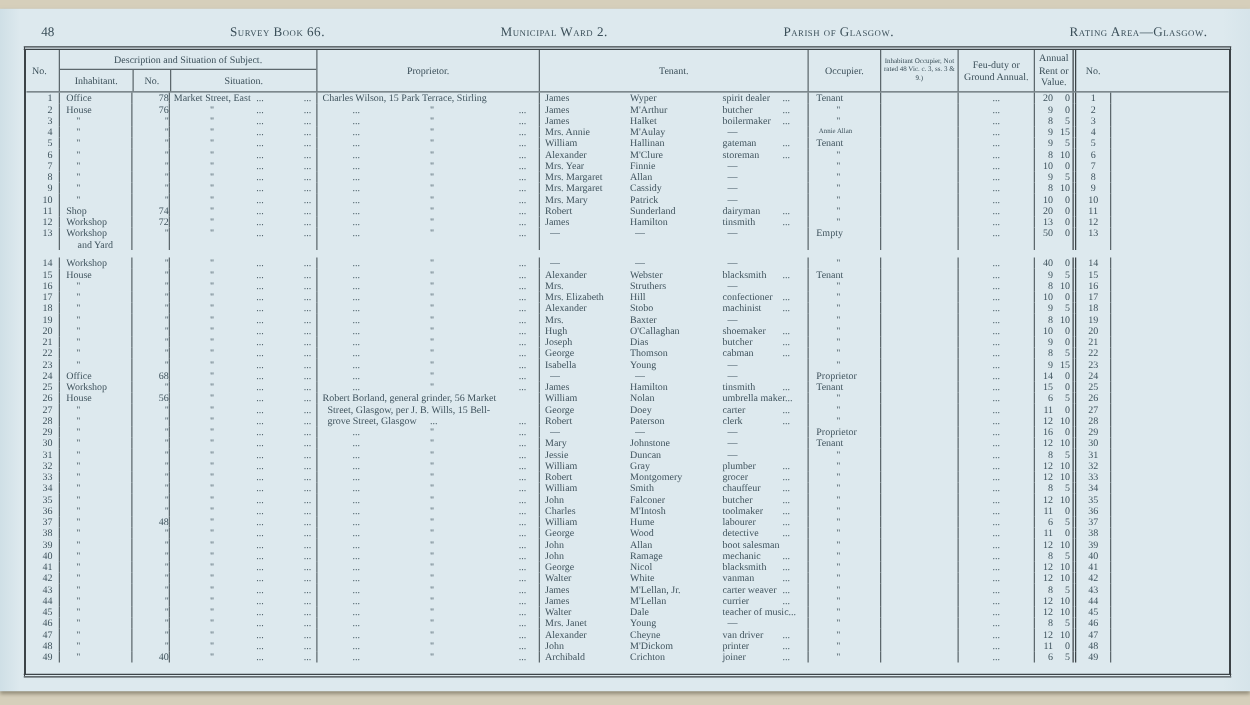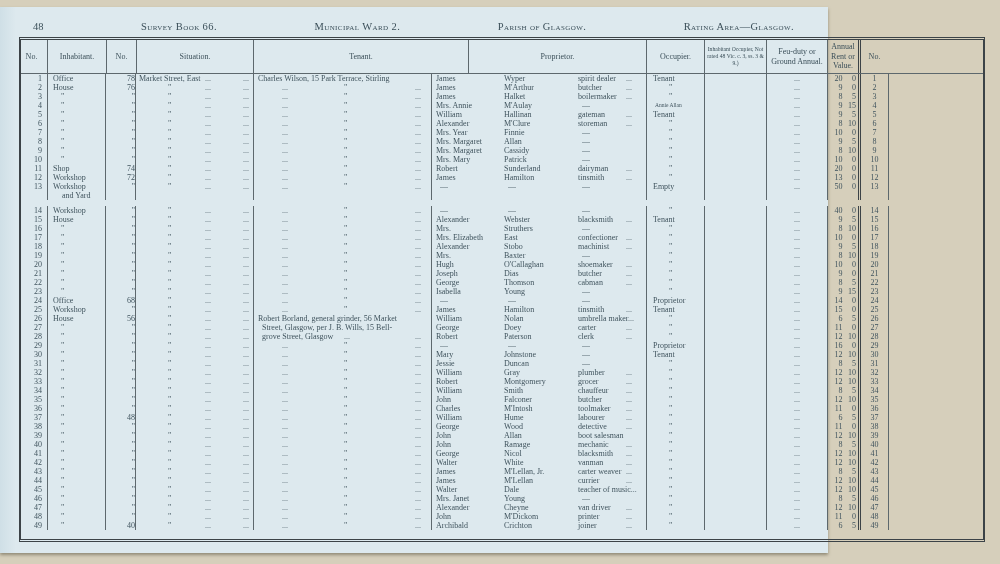--- a/index.html
+++ b/index.html
@@ -1,17 +1,17 @@
 <!DOCTYPE html>
 <html><head>
 <meta charset="utf-8">
 <style>
   html,body{margin:0;padding:0}
   body{width:1000px;height:564px;background:#d6cfbb;font-family:"Liberation Serif","DejaVu Serif",serif;overflow:hidden;position:relative}
-  .page{position:absolute;left:0;top:7px;width:828px;height:546px;background:#dde9ee;
+  .page{position:absolute;left:0;top:7px;width:1000px;height:546px;background:#dde9ee;
         background:linear-gradient(90deg,#cfdfe6 0px,#dde9ee 16px,#dde9ee 978px,#d6e4ea 1000px);
         box-shadow:0 2px 3px rgba(90,84,64,.55)}
   .titlebar{position:absolute;left:33px;right:34px;top:13px;display:flex;justify-content:space-between;
             color:#3b4f59;font-size:10.5px;line-height:13px;font-variant:small-caps;letter-spacing:.4px;white-space:nowrap}
   .pagenum{font-variant:normal;letter-spacing:0}
   .vtable{position:absolute;left:19px;top:30px;width:966px;bottom:11px;box-sizing:border-box;
           border:2px solid #3c4347;border-top:3px double #3c4347;border-bottom:3px double #3c4347;overflow:hidden}
   
   .c,.hc{box-sizing:border-box;position:relative;border-left:1px solid #5d686d}
   .c:first-child,.hc:first-child{border-left:none}
@@ -73,28 +73,29 @@
     <span class="tseg">Municipal Ward 2.</span>
     <span class="tseg">Parish of Glasgow.</span>
     <span class="tseg">Rating Area—Glasgow.</span>
   </div>
 
   <div class="vtable">
 
     <div class="thead">
       <div class="hc c-no">No.</div>
       <div class="hc h-group">
+        <div class="g-top">Description and Situation of Subject.</div>
         <div class="g-sub">
           <div class="hc s-desc">Inhabitant.</div>
           <div class="hc s-num">No.</div>
           <div class="hc s-sit">Situation.</div>
         </div>
       </div>
+      <div class="hc c-prop">Proprietor.</div>
       <div class="hc c-ten" style="display:flex;align-items:center;justify-content:center">Tenant.</div>
-      <div class="hc c-prop">Proprietor.</div>
       <div class="hc c-occ" style="padding-left:0">Occupier.</div>
       <div class="hc c-inh">
           <span class="inh-label">Inhabitant Occupier, Not rated 48 Vic. c. 3, ss. 3 &amp; 9.)</span>
         </div>
       <div class="hc c-feu">Feu-duty or Ground Annual.</div>
       <div class="hc c-rent" style="display:flex;align-items:center;justify-content:center">Annual Rent or Value.</div>
       <div class="hc c-nor">No.</div>
     </div>
 
     <div class="tbody">
@@ -452,21 +453,21 @@
     <div class="c c-rem"></div>
   </div>
         <div class="trow">
     <div class="c c-no"><span class="pre">17</span></div>
     <div class="c c-desc"><span class="pre">    "</span><span class="d2"></span></div>
     <div class="c c-num"><span class="pre">"</span></div>
     <div class="c c-sit"><span class="pre" style="padding-left:3px"></span><span class="q">"</span><span class="dd dd1">...</span><span class="dd dd2">...</span></div>
     <div class="c c-prop"><span class="prop-t" style="padding-left:4px"></span><span class="pp pa">...</span><span class="pp pb">"</span><span class="pp pc">...</span></div>
     <div class="c c-ten">
             <span class="t1">Mrs. Elizabeth</span>
-            <span class="t2">East</span>
+            <span class="t2">Hill</span>
             <span class="t3">confectioner</span>
             <span class="tdot">...</span>
           </div>
     <div class="c c-occ"><span class="occ-m">        "</span><span class="occ-s"></span></div>
     <div class="c c-inh"></div>
     <div class="c c-feu"><span>...</span></div>
     <div class="c c-rent">
             <span class="rl">10</span>
             <span class="rs">0</span>
           </div>

